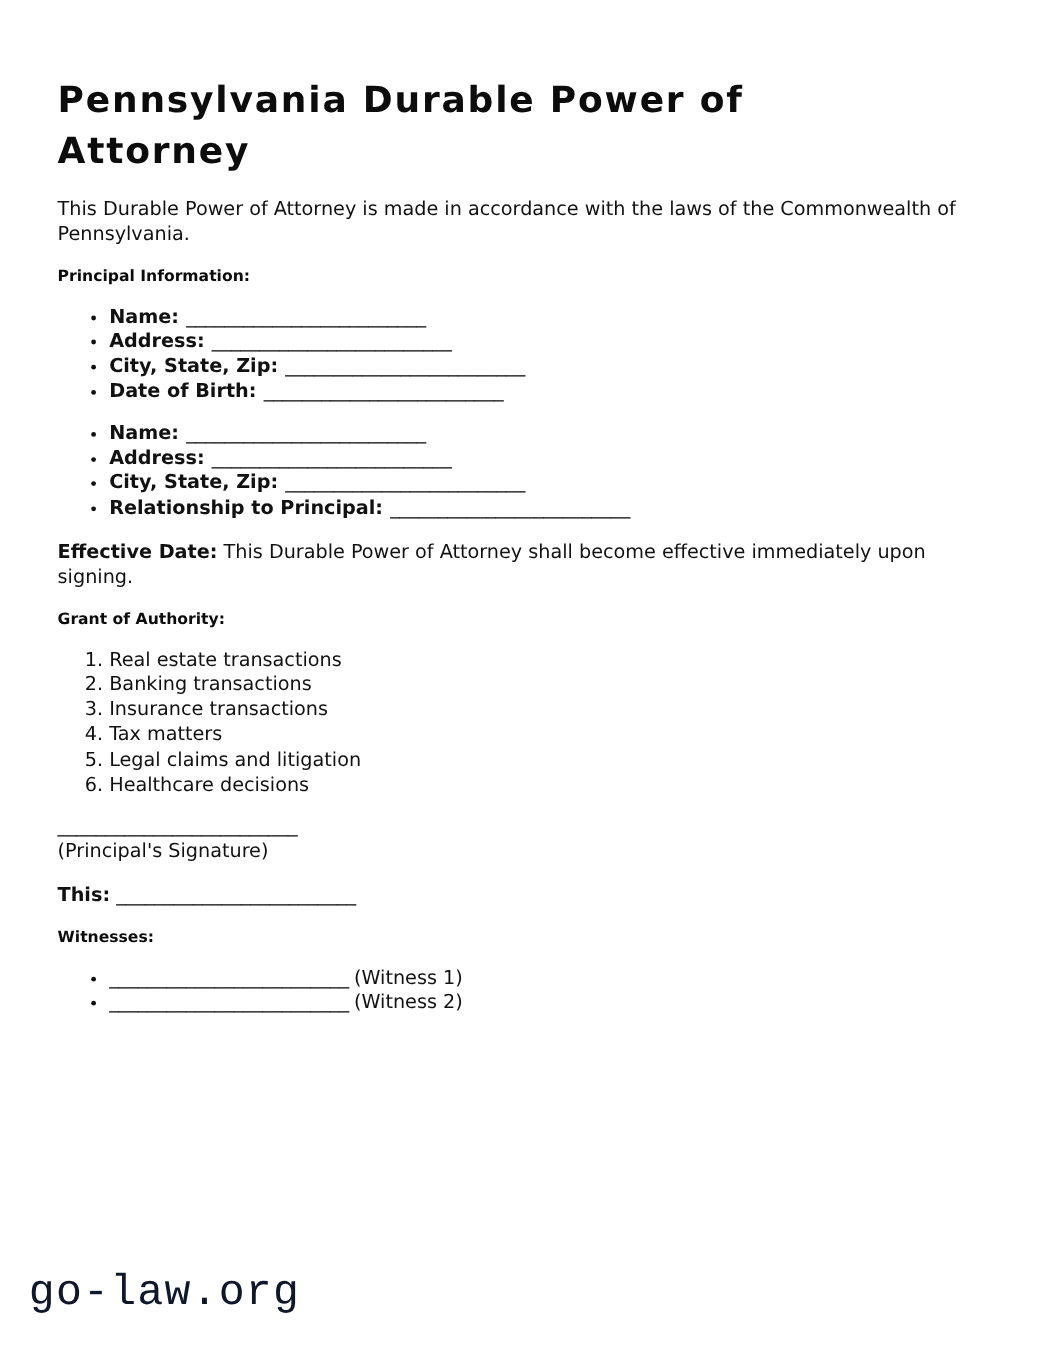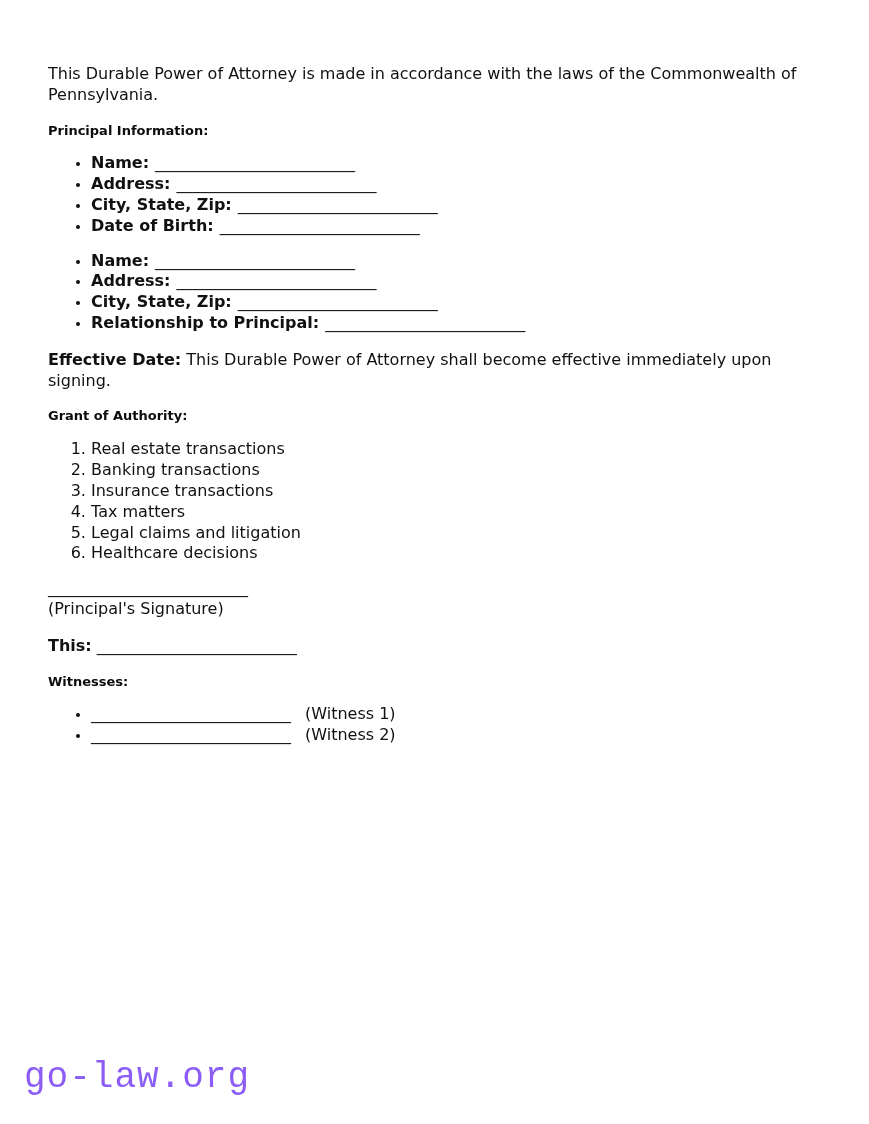--- a/index.html
+++ b/index.html
@@ -36,37 +36,38 @@
     color: #0c0c0c;
   }
   ul, ol {
     margin: 14px 0;
     padding-left: 43px;
     max-width: 760px;
   }
   li { line-height: 1.3; }
   ul li::marker { font-size: 14px; }
   .blank { margin-left: 6px; white-space: nowrap; letter-spacing: 0; }
-  .caption-after { margin-left: 14px; }
+  .caption-after { margin-left: 4px; }
   .sig-block { margin: 8px 0 16px 0; }
   .watermark {
     position: absolute;
     left: 24px;
     top: 1056px;
     font-family: "Liberation Mono", "DejaVu Sans Mono", monospace;
     font-size: 36px;
     letter-spacing: 1px;
     line-height: 1.2;
   }
 </style>
 </head>
 <body>
 
 <div class="page">
 
+  <h1>Pennsylvania Durable Power of Attorney</h1>
 
   <p>This Durable Power of Attorney is made in accordance with the laws of the Commonwealth of Pennsylvania.</p>
 
   <h3>Principal Information:</h3>
   <ul>
     <li><strong>Name:</strong><span class="blank">_________________________</span></li>
     <li><strong>Address:</strong><span class="blank">_________________________</span></li>
     <li><strong>City, State, Zip:</strong><span class="blank">_________________________</span></li>
     <li><strong>Date of Birth:</strong><span class="blank">_________________________</span></li>
   </ul>
@@ -99,13 +100,13 @@
   <p><strong>This:</strong> <span>_________________________</span></p>
 
   <h3>Witnesses:</h3>
   <ul>
     <li><span>_________________________</span><span class="caption-after">(Witness 1)</span></li>
     <li><span>_________________________</span><span class="caption-after">(Witness 2)</span></li>
   </ul>
 
 </div>
 
-<div class="watermark" style="color: #8b5cf6;">go-law.org</div>
+<div class="watermark" style="color: #0f172a;">go-law.org</div>
 
 </body></html>

